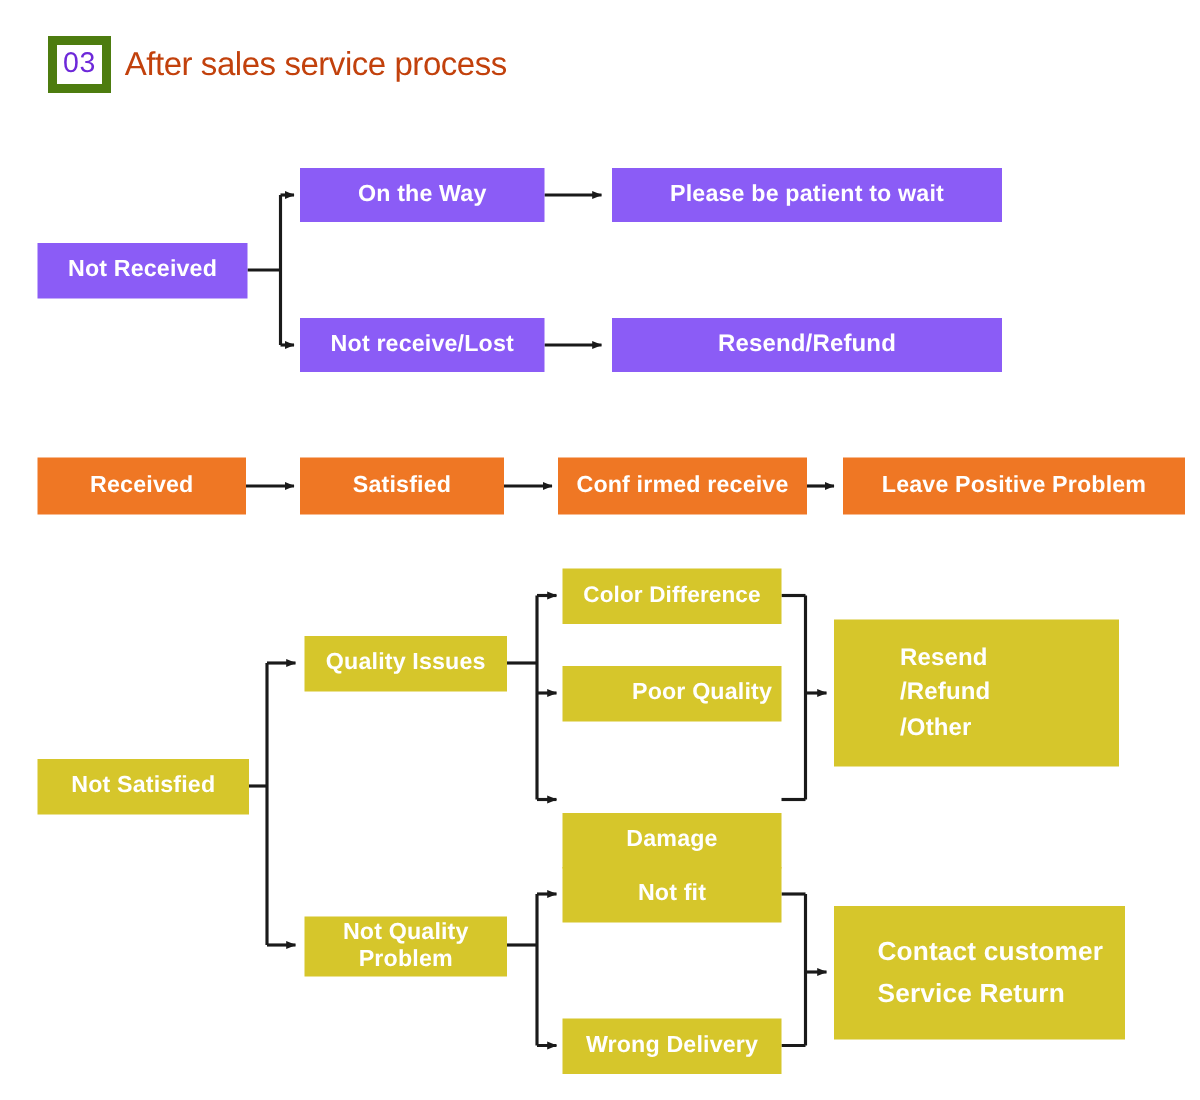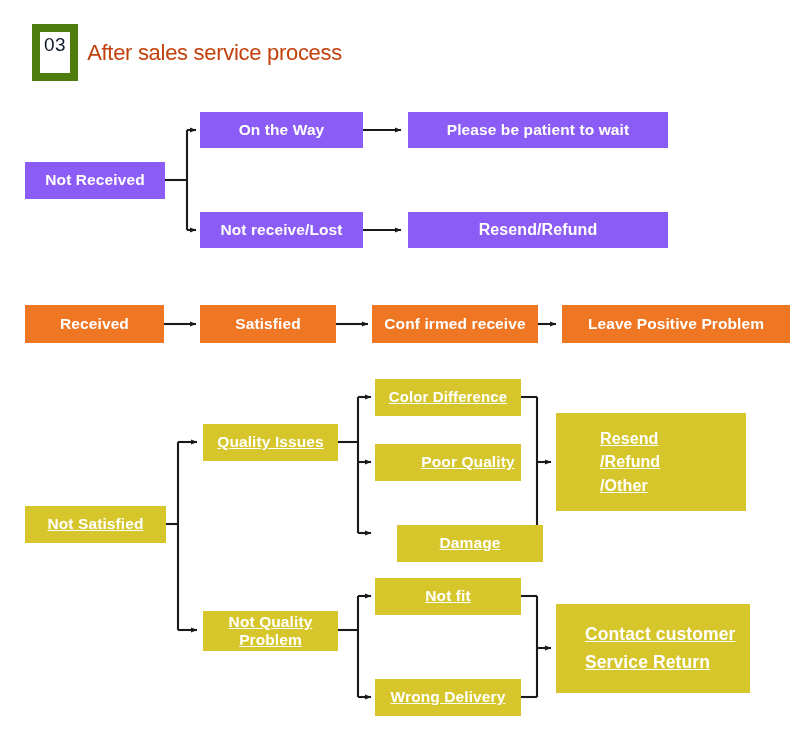--- a/index.html
+++ b/index.html
@@ -24,26 +24,26 @@
   
   #title-row {
     position: absolute;
     left: 32px;
     top: 24px;
     display: flex;
     align-items: center;
     gap: 9px;
   }
   #title-badge {
-    border: 8px solid #4d7c0f;
-    color: #0f172a;
+    border: 6px solid #4d7c0f;
+    color: #6d28d9;
     font-size: 19px;
     font-weight: 400;
     line-height: 1;
-    padding: 3px 4px 19px 4px;
+    padding: 3px 4px 4px 4px;
     letter-spacing: 0.5px;
     font-family: "Liberation Sans", sans-serif;
   }
   #title-text {
     color: #c2410c;
     font-size: 22px;
     font-weight: 400;
     letter-spacing: -0.3px;
     white-space: nowrap;
   }
@@ -56,21 +56,21 @@
     display: flex;
     align-items: center;
     justify-content: center;
     text-align: center;
     line-height: 1.22;
     letter-spacing: 0.1px;
     white-space: pre-line;
   }
   .node.red    { background: #8b5cf6; }
   .node.orange { background: #ef7724; }
-  .node.gold   { background: #d6c62b; text-decoration: underline; }
+  .node.gold   { background: #d6c62b; }
   .node.align-left {
     justify-content: flex-start;
     text-align: left;
   }
   
   #wires {
     position: absolute;
     left: 0; top: 0;
     width: 800px;
     height: 733px;
@@ -159,21 +159,21 @@
   <div class="node orange" style="left:562px; top:305px; width:228px; height:38px; font-size:15.5px;">Leave Positive Problem</div>
 
   <div class="node gold" style="left:25px; top:506px; width:141px; height:37px; font-size:15.5px;">Not Satisfied</div>
 
   <div class="node gold" style="left:203px; top:424px; width:135px; height:37px; font-size:15.5px;">Quality Issues</div>
 
   <div class="node gold" style="left:375px; top:379px; width:146px; height:37px; font-size:15px;">Color Difference</div>
 
   <div class="node gold" style="left:375px; top:444px; width:146px; height:37px; font-size:15.5px;padding-left:40px;">Poor Quality</div>
 
-  <div class="node gold" style="left:375px; top:525px; width:146px; height:37px; font-size:15.5px;margin-left:22px;">Damage</div>
+  <div class="node gold" style="left:375px; top:542px; width:146px; height:37px; font-size:15.5px;">Damage</div>
 
   <div class="node gold align-left" style="left:556px; top:413px; width:190px; height:98px; font-size:16px; padding-left:44px; line-height:1.45;">Resend
 /Refund
 /Other</div>
 
   <div class="node gold" style="left:203px; top:611px; width:135px; height:40px; font-size:15.5px; line-height:1.18;">Not Quality
 Problem</div>
 
   <div class="node gold" style="left:375px; top:578px; width:146px; height:37px; font-size:15.5px;">Not fit</div>
 

